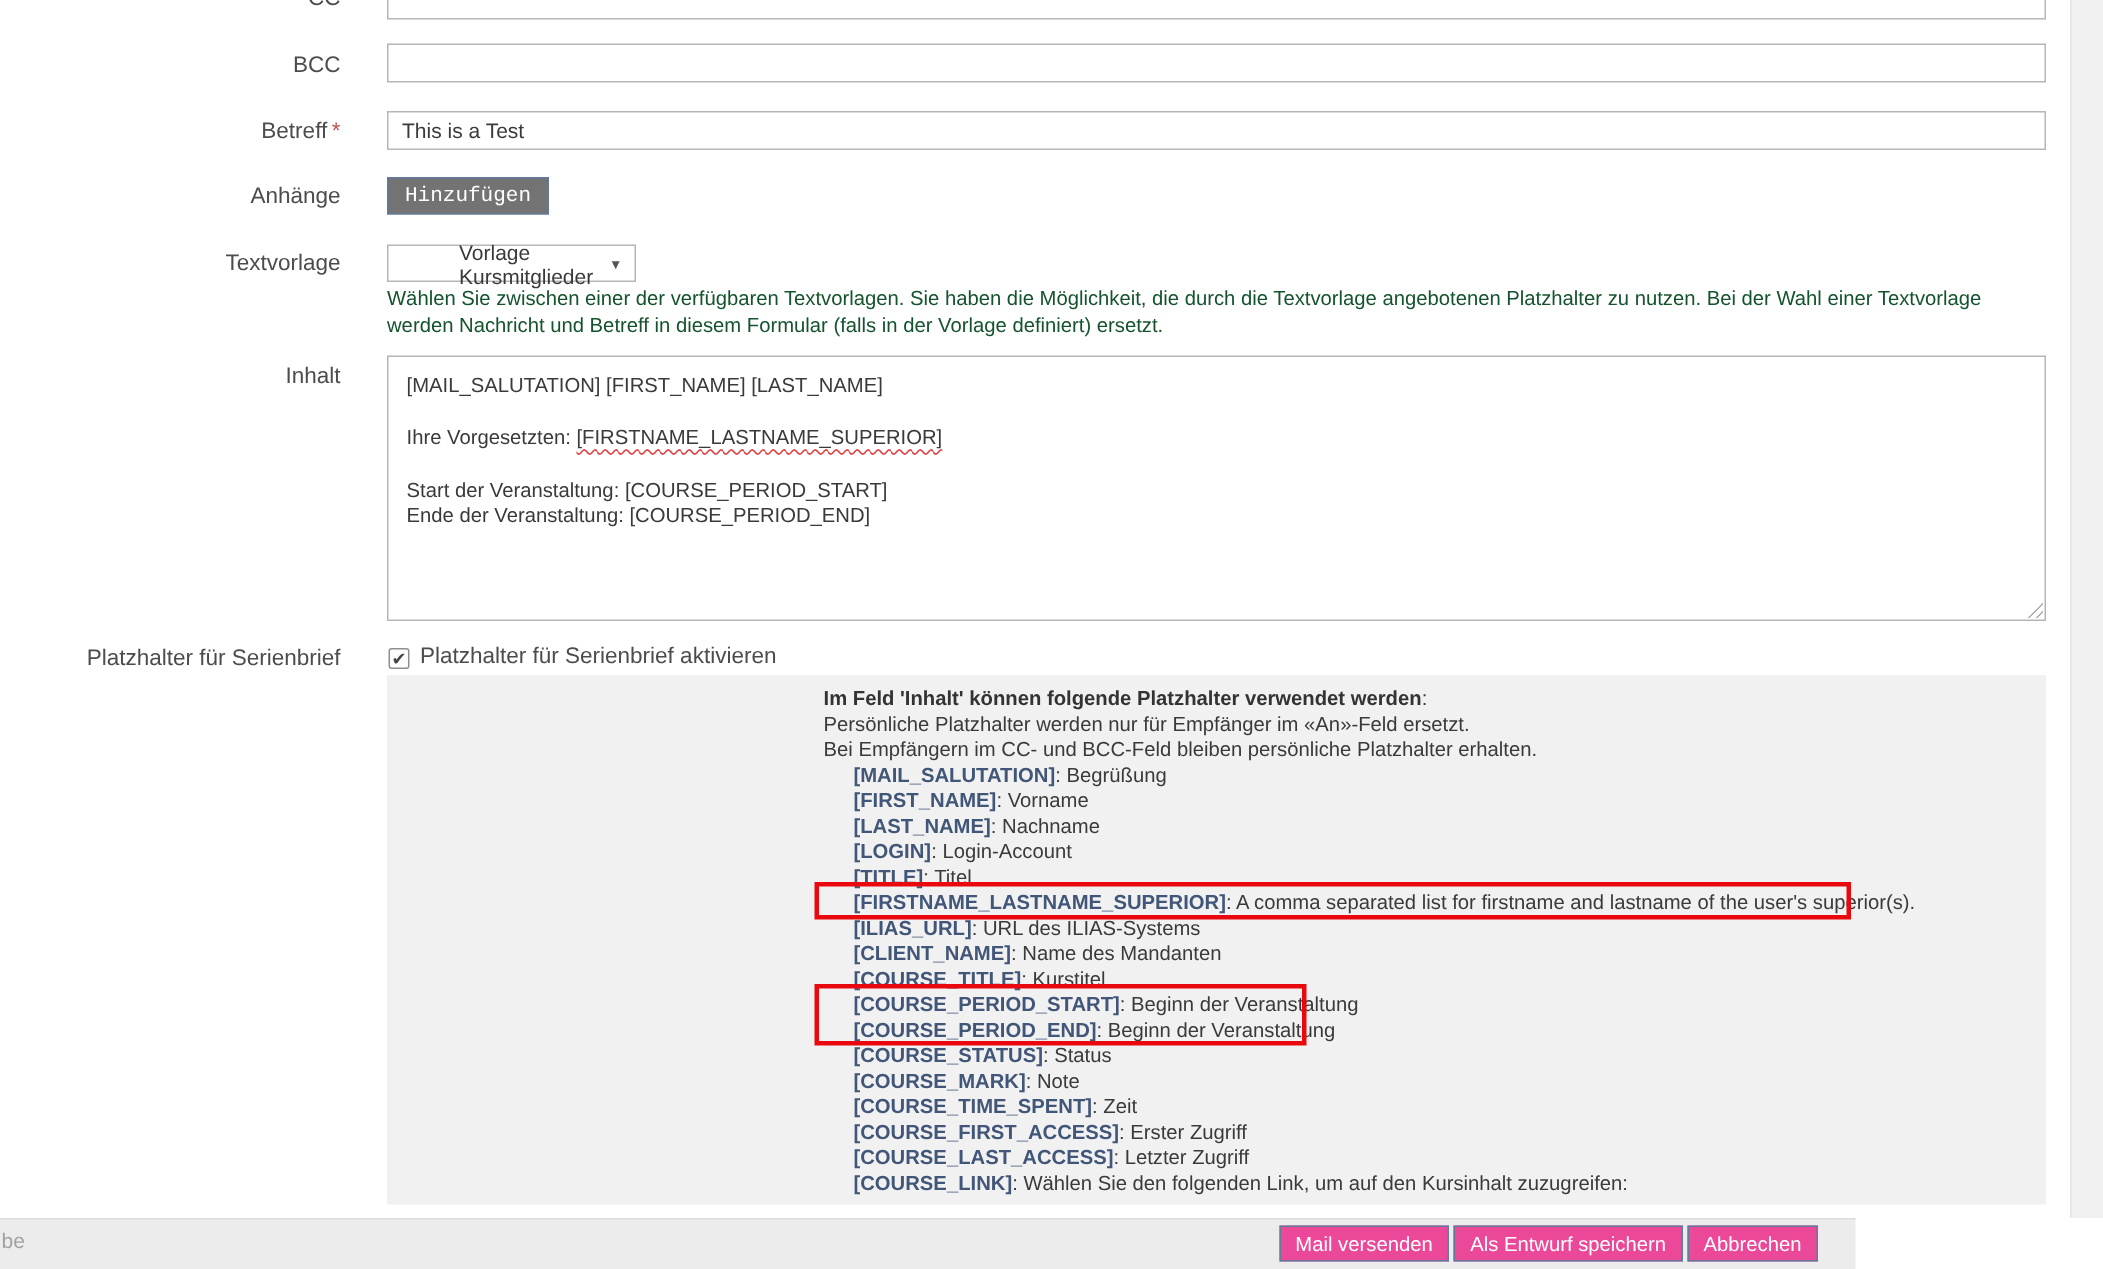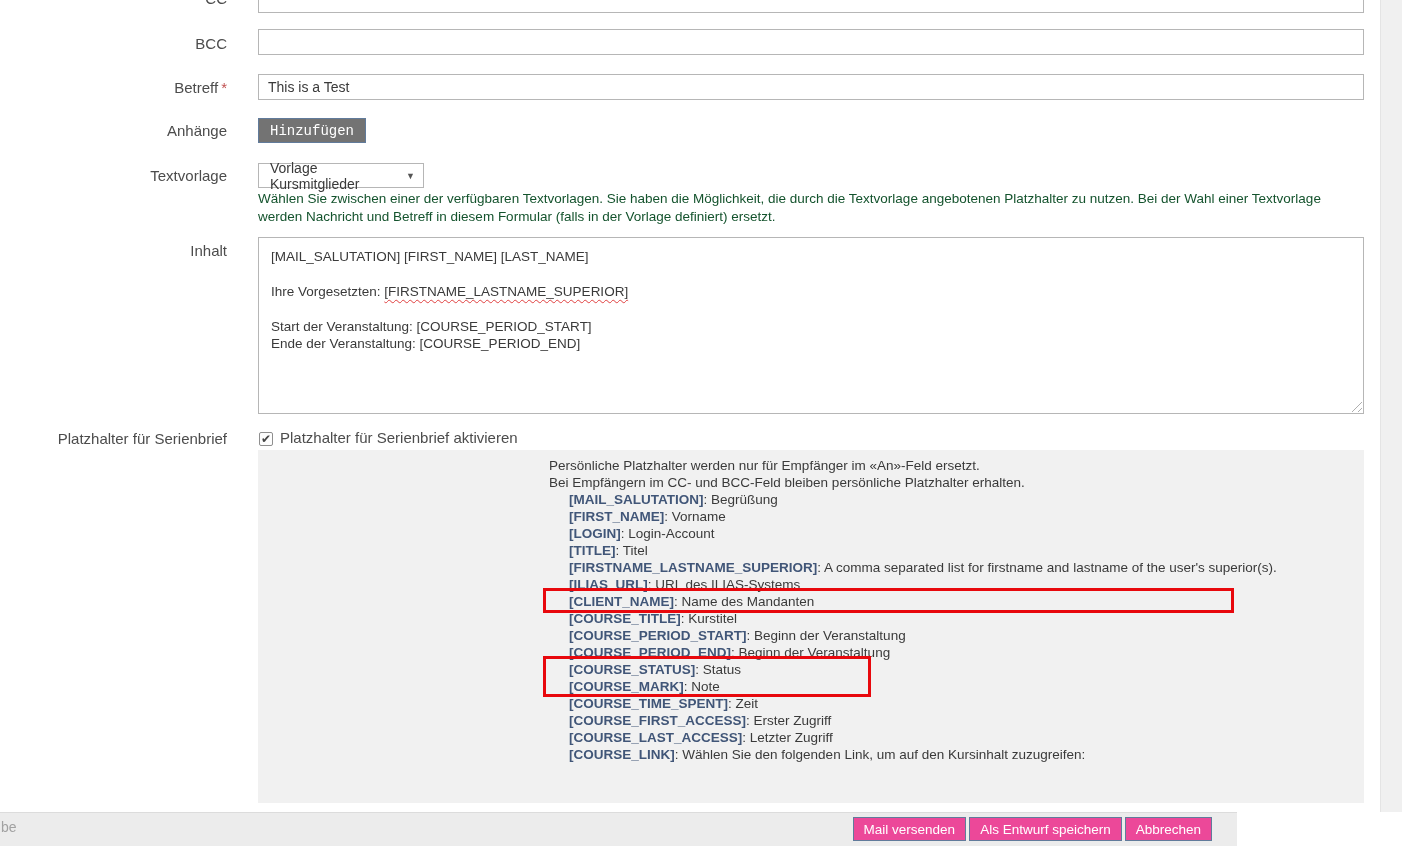--- a/index.html
+++ b/index.html
@@ -31,21 +31,21 @@
 
   .btn-add { position: absolute; left: 258px; top: 118px; height: 25px; padding: 0 11px;
     background: #737373; border: 1px solid #617b9b; color: #fff; font-size: 14px;
     font-family: Liberation Mono, monospace; display: inline-flex; align-items: center; cursor: pointer; }
   .anh-label { top: 122px; }
 
   .tv-label { top: 167px; }
   .select { position: absolute; left: 258px; top: 163px; width: 166px; height: 25px;
     background: #fff; border: 1px solid #b6b6b6; font-size: 14px; color: #3a3a3a;
     display: flex; align-items: center; padding: 0 8px 0 11px; cursor: pointer; }
-  .select .sel-val { flex: 1; }
+  .select .sel-val { flex: 1; margin-left: 36px; }
   .select .chev { font-size: 9px; color: #555; margin-left: 8px; }
   .tv-help { position: absolute; left: 258px; top: 190px; width: 1086px;
     font-size: 13.5px; color: #14532d; line-height: 17.5px; }
 
   .inh-label { top: 242px; }
   .textarea { position: absolute; left: 258px; top: 237px; width: 1106px; height: 177px;
     background: #fff; border: 1px solid #b6b6b6; font-size: 13.5px; color: #3a3a3a;
     padding: 10px 12px; line-height: 17.4px; cursor: text; }
   .textarea .wavy { text-decoration-line: underline; text-decoration-style: wavy;
     text-decoration-color: #e04040; text-decoration-thickness: 1px; text-underline-offset: 3px; }
@@ -119,25 +119,27 @@
       </div>
     <div class="resize-handle"></div>
   </div>
 
   <div class="flabel ser-label">Platzhalter für Serienbrief</div>
   <div class="checkbox" id="serial-cb">✔</div>
   <div class="cb-label">Platzhalter für Serienbrief aktivieren</div>
 
   <div class="graybox">
     <div class="ph-block" id="ph-block">
+      <div class="ph-intro"><b>Im Feld 'Inhalt' können folgende Platzhalter verwendet werden</b><span>:</span></div>
       <div>Persönliche Platzhalter werden nur für Empfänger im «An»-Feld ersetzt.</div>
       <div>Bei Empfängern im CC- und BCC-Feld bleiben persönliche Platzhalter erhalten.</div>
       <div id="ph-items">
           <div><span class="ph-key">[MAIL_SALUTATION]</span>: Begrüßung</div>
           <div><span class="ph-key">[FIRST_NAME]</span>: Vorname</div>
+          <div><span class="ph-key">[LAST_NAME]</span>: Nachname</div>
           <div><span class="ph-key">[LOGIN]</span>: Login-Account</div>
           <div><span class="ph-key">[TITLE]</span>: Titel</div>
           <div><span class="ph-key">[FIRSTNAME_LASTNAME_SUPERIOR]</span>: A comma separated list for firstname and lastname of the user's superior(s).</div>
           <div><span class="ph-key">[ILIAS_URL]</span>: URL des ILIAS-Systems</div>
           <div><span class="ph-key">[CLIENT_NAME]</span>: Name des Mandanten</div>
           <div><span class="ph-key">[COURSE_TITLE]</span>: Kurstitel</div>
           <div><span class="ph-key">[COURSE_PERIOD_START]</span>: Beginn der Veranstaltung</div>
           <div><span class="ph-key">[COURSE_PERIOD_END]</span>: Beginn der Veranstaltung</div>
           <div><span class="ph-key">[COURSE_STATUS]</span>: Status</div>
           <div><span class="ph-key">[COURSE_MARK]</span>: Note</div>

